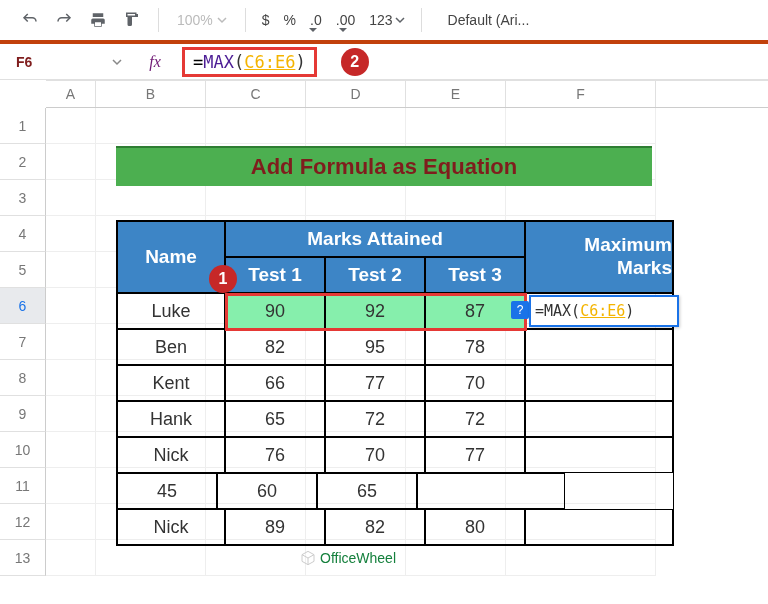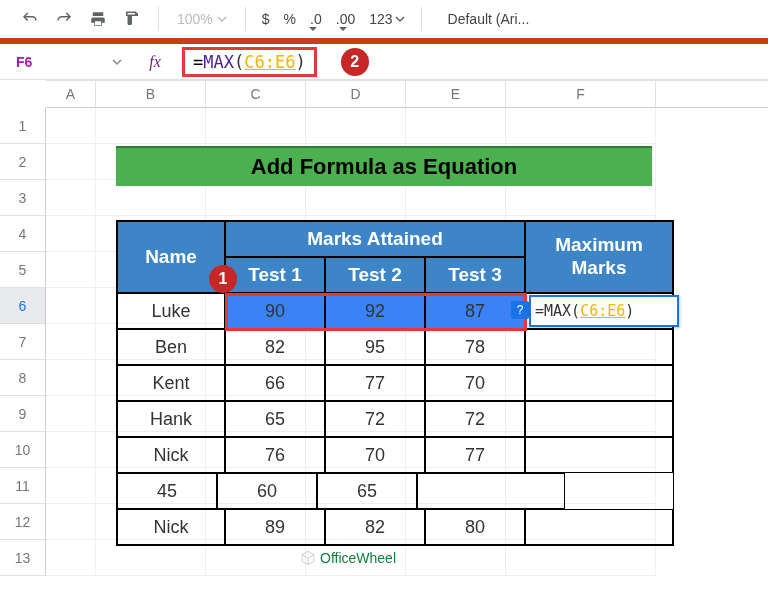--- a/index.html
+++ b/index.html
@@ -13,21 +13,21 @@
     position: relative;
     font-size: 14px;
     color: #333;
   }
   .toolbar {
     height: 44px;
     display: flex;
     align-items: center;
     padding: 0 16px;
     gap: 6px;
-    border-bottom: 6px solid #c2410c;
+    border-bottom: 4px solid #c2410c;
   }
   .tool-icon {
     width: 28px; height: 28px;
     display: flex; align-items: center; justify-content: center;
     color: #5f6368;
     border-radius: 4px;
   }
   .tool-sep {
     width: 1px; height: 24px; background: #ddd; margin: 0 6px;
   }
@@ -39,21 +39,21 @@
     height: 36px;
     display: flex;
     align-items: center;
     border-bottom: 1px solid #e0e0e0;
     padding: 0 10px;
     gap: 12px;
   }
   .name-box {
     width: 90px;
     font-weight: bold;
-    color: #a21caf;
+    color: #7f1d1d;
     padding-left: 6px;
   }
   .nb-dd {
     color: #aaa;
     width: 16px;
   }
   .fx {
     color: #701a75;
     font-style: italic;
     font-family: serif;
@@ -125,21 +125,21 @@
     border-bottom: 1px solid #eee;
     display: flex; align-items: center; justify-content: center;
   }
   .title-banner {
     position: absolute;
     left: 70px;
     top: 38px;
     width: 536px;
     height: 40px;
     background: #4caf50;
-    color: #000000;
+    color: #7f1d1d;
     font-size: 22px;
     font-weight: bold;
     display: flex; align-items: center; justify-content: center;
     border-top: 2px solid #2e7d32;
   }
   .data-table {
     position: absolute;
     left: 70px;
     top: 112px;
     border: 1px solid #000;
@@ -158,21 +158,21 @@
     font-weight: bold;
     font-size: 19px;
   }
   .name-col { width: 108px; }
   .test-col { width: 100px; }
   .max-col { width: 148px; }
   .merge-name { height: 72px; }
   .merge-marks { width: 300px; }
   .merge-max { height: 72px; width: 148px; }
   .highlight-row .test-col {
-    background: #3b82f6;
+    background: #86efac;
   }
   .sel-outline {
     position: absolute;
     border: 3px solid #e53935;
     left: 108px;
     top: 72px;
     width: 302px;
     height: 38px;
     pointer-events: none;
   }
@@ -433,21 +433,21 @@
           <div class="dt-cell th name-col merge-name">Name</div>
           <div style="display:flex;flex-direction:column;">
             <div class="dt-cell th merge-marks">Marks Attained</div>
             <div style="display:flex;">
               <div class="dt-cell th test-col">Test 1</div>
               <div class="dt-cell th test-col">Test 2</div>
               <div class="dt-cell th test-col">Test 3</div>
             </div>
           </div>
           <div class="dt-cell th merge-max" style="flex-direction:column;line-height:1.2;">
-            <span style="text-align:center;white-space:pre-wrap;">Maximum Marks</span>
+            <span style="text-align:right;white-space:pre-wrap;">Maximum Marks</span>
           </div>
         </div>
         <div class="dt-row highlight-row">
           <div class="dt-cell name-col">Luke</div>
           <div class="dt-cell test-col">90</div>
           <div class="dt-cell test-col">92</div>
           <div class="dt-cell test-col">87</div>
           <div class="dt-cell max-col"></div>
         </div>
         <div class="dt-row">

